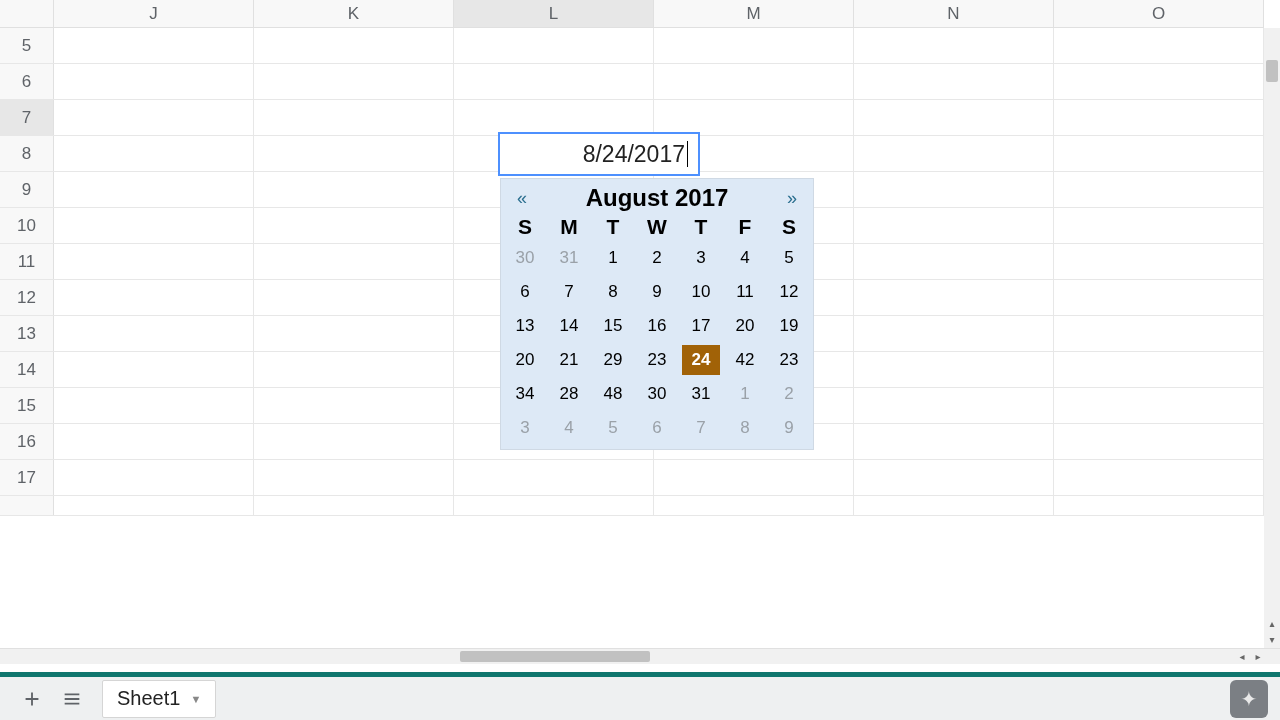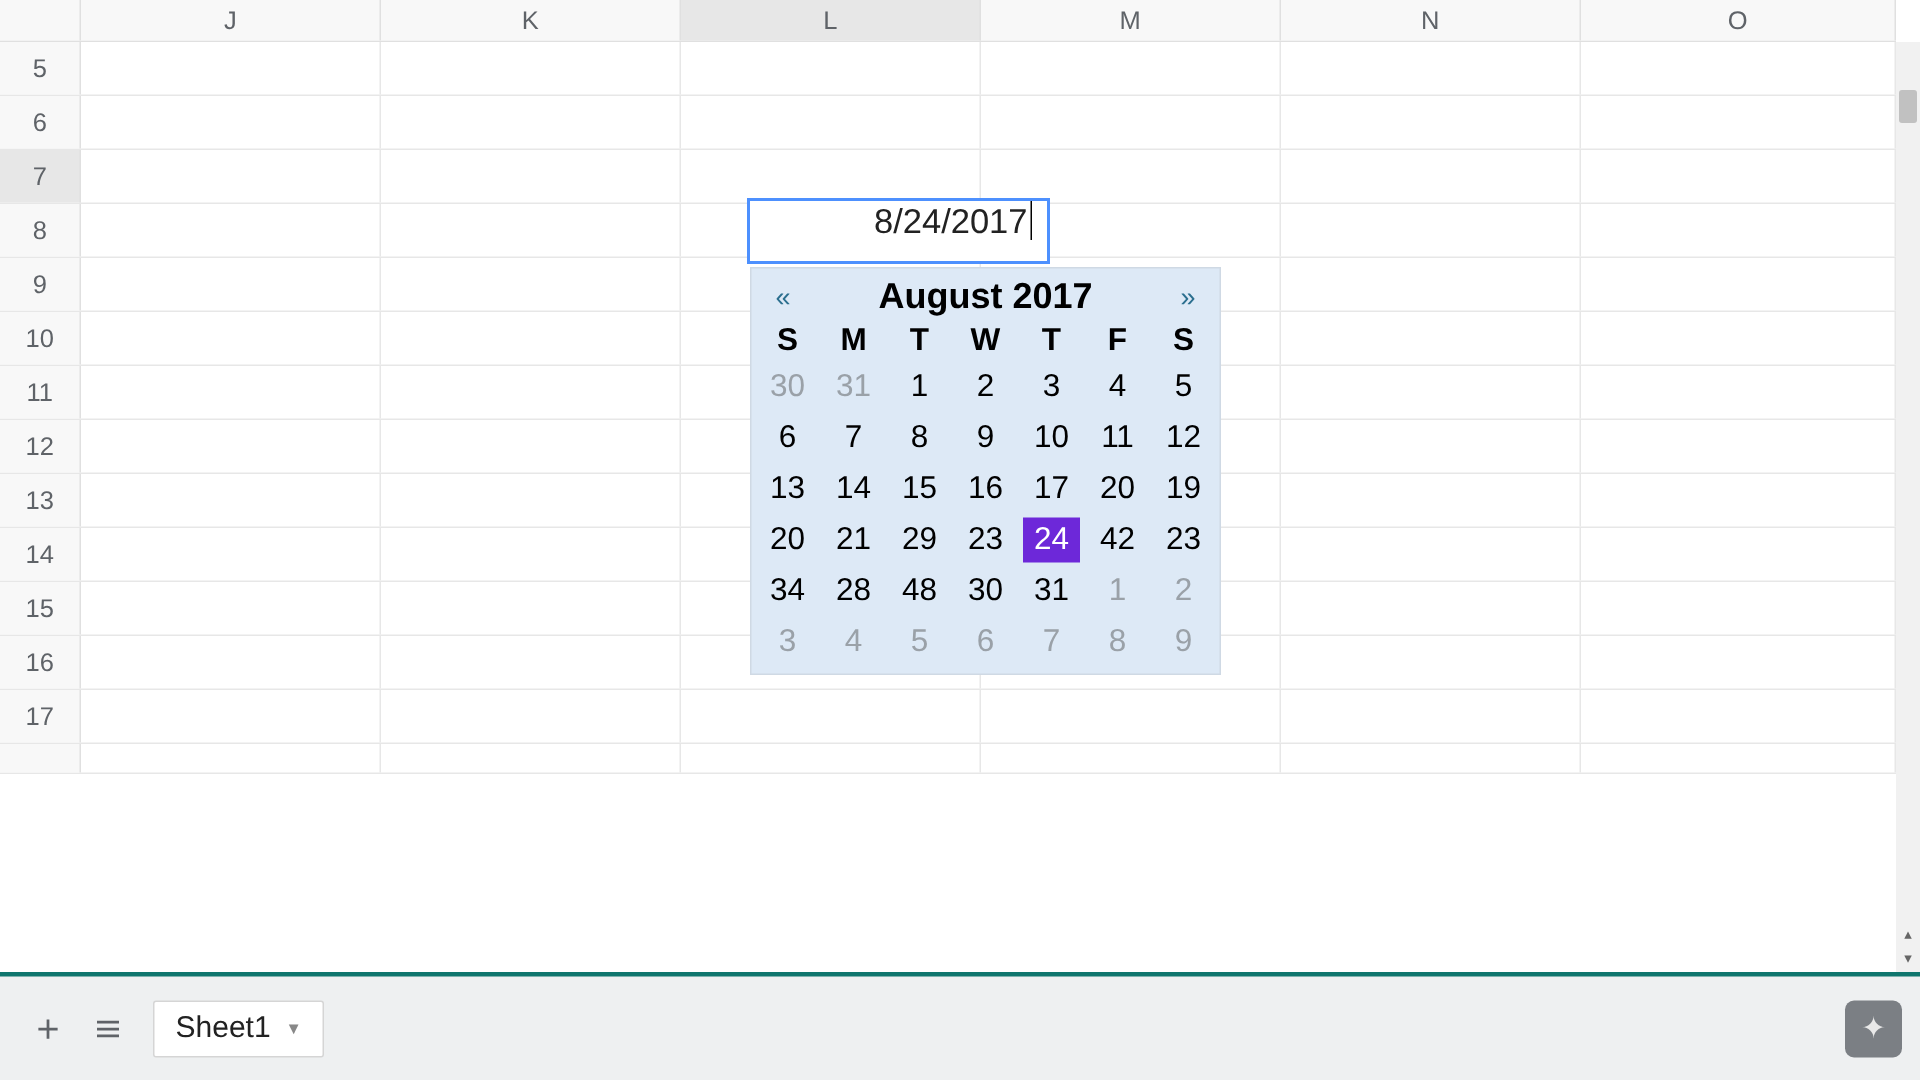--- a/index.html
+++ b/index.html
@@ -23,21 +23,21 @@
   .cell.o { flex: 0 0 210px; }
 
   
   .editing-cell {
     position: absolute;
     left: 498px; top: 132px;
     width: 202px; height: 44px;
     border: 2px solid #4d90fe;
     background: #fff;
     z-index: 5;
-    display: flex; justify-content: flex-end;
+    display: flex; align-items: center; justify-content: flex-end;
     padding: 0 10px;
     font-size: 23px;
     color: #222;
   }
   .editing-cell .caret { width: 1px; height: 26px; background: #000; margin-left: 2px; animation: blink 1s steps(1) infinite; }
   @keyframes blink { 50% { opacity: 0; } }
 
   
   .datepicker {
     position: absolute;
@@ -50,23 +50,23 @@
     font-family: "Segoe UI", Arial, sans-serif;
   }
   .dp-header { display: flex; align-items: center; justify-content: center; height: 30px; position: relative; }
   .dp-nav { position: absolute; font-size: 18px; color: #2b6f8f; cursor: pointer; padding: 2px 6px; font-family: Arial; }
   .dp-nav.prev { left: 10px; }
   .dp-nav.next { right: 10px; }
   .dp-title { font-size: 24px; font-weight: bold; color: #000; }
   .dp-dow { display: grid; grid-template-columns: repeat(7, 44px); justify-content: center; }
   .dp-dow span { text-align: center; font-size: 21px; font-weight: bold; color: #000; height: 28px; line-height: 28px; }
   .dp-grid { display: grid; grid-template-columns: repeat(7, 44px); justify-content: center; }
-  .dp-day { height: 34px; display: flex; align-items: center; justify-content: center; font-size: 21px; color: #000; cursor: pointer; }
+  .dp-day { height: 34px; display: flex; align-items: center; justify-content: center; font-size: 17px; color: #000; cursor: pointer; }
   .dp-day.other { color: #9aa1a8; }
-  .dp-day.sel { background: #6d28d9; color: #fff; font-weight: normal; width: 38px; height: 30px; margin: 2px auto; }
+  .dp-day.sel { background: #a16207; color: #fff; font-weight: bold; width: 38px; height: 30px; margin: 2px auto; }
 
   
   .vscroll { position: absolute; top: 28px; right: 0; width: 16px; bottom: 72px; background: #f1f1f1; }
   .vscroll .thumb { position: absolute; top: 32px; left: 2px; right: 2px; height: 22px; background: #c1c1c1; border-radius: 2px; }
   .vscroll .arrow { position: absolute; left: 0; right: 0; height: 16px; background: #f1f1f1; font-size: 10px; color: #666; text-align: center; line-height: 16px; }
   .vscroll .arrow.up { bottom: 16px; }
   .vscroll .arrow.up::before { content: "▴"; }
   .vscroll .arrow.down { bottom: 0; }
   .vscroll .arrow.down::before { content: "▾"; }
 
@@ -74,21 +74,21 @@
   .hscroll-row { position: absolute; left: 0; right: 0; bottom: 56px; height: 16px; background: #f1f1f1; border-top: 1px solid #e0e0e0; display: flex; }
   .hscroll-track { position: absolute; left: 70px; right: 40px; top: 0; bottom: 0; }
   .hscroll-thumb { position: absolute; left: 390px; width: 190px; top: 2px; bottom: 2px; background: #c1c1c1; border-radius: 2px; }
   .harrow { position: absolute; width: 16px; height: 16px; top: 0; font-size: 10px; color: #666; text-align: center; line-height: 16px; }
   .harrow.left { right: 30px; }
   .harrow.left::before { content: "◂"; }
   .harrow.right { right: 14px; }
   .harrow.right::before { content: "▸"; }
 
   
-  .footer { position: absolute; left: 0; right: 0; bottom: 0; height: 72px; background: #eef0f1; border-top: 3px solid #0f766e; display: flex; align-items: center; padding: 0 12px; }
+  .footer { position: absolute; left: 0; right: 0; bottom: 0; height: 48px; background: #eef0f1; border-top: 5px solid #0f766e; display: flex; align-items: center; padding: 0 12px; }
   .footer .btn { width: 40px; height: 40px; display: flex; align-items: center; justify-content: center; color: #5f6368; cursor: pointer; border-radius: 4px; }
   .footer .btn svg { width: 22px; height: 22px; }
   .sheet-tab { margin-left: 10px; height: 38px; padding: 0 14px; background: #fff; border: 1px solid #d5d5d5; border-radius: 2px; display: flex; align-items: center; font-size: 20px; color: #222; cursor: pointer; gap: 10px; }
   .sheet-tab .tri { font-size: 11px; color: #888; }
   .spacer { flex: 1; }
   .explore-btn { width: 38px; height: 38px; background: #7b7f84; border-radius: 6px; display: flex; align-items: center; justify-content: center; color: #fff; position: relative; cursor: pointer; }
   .explore-btn::before { content: "✦"; font-size: 20px; color: #e9e9e9; }
 </style>
 </head>
 <body>

